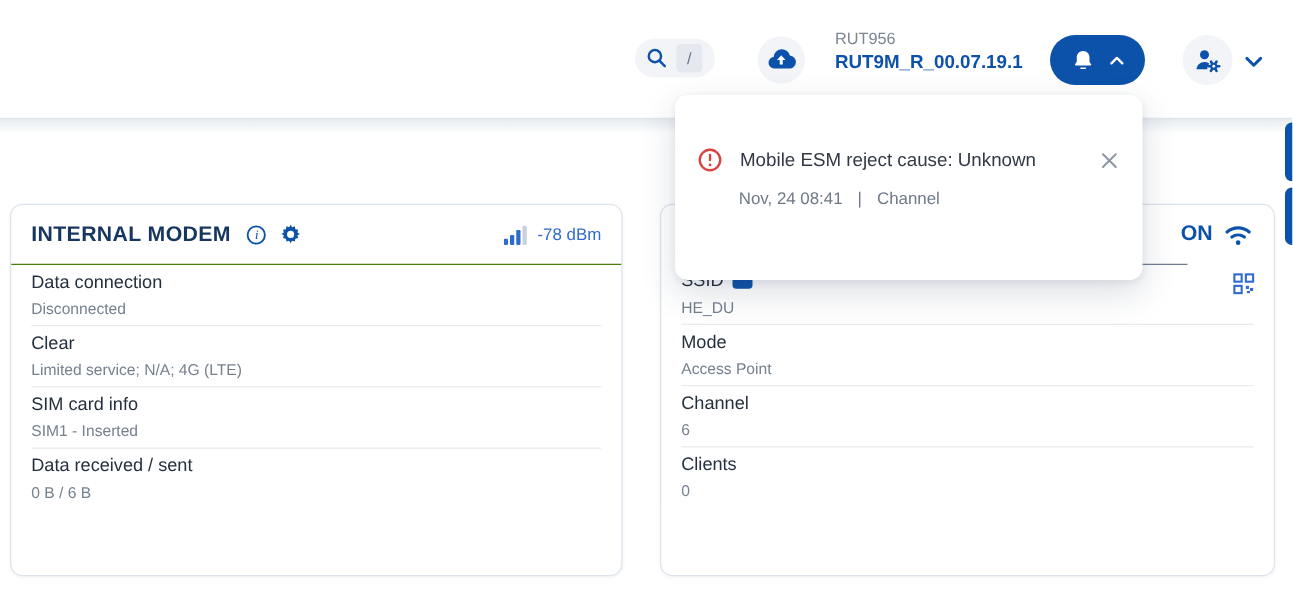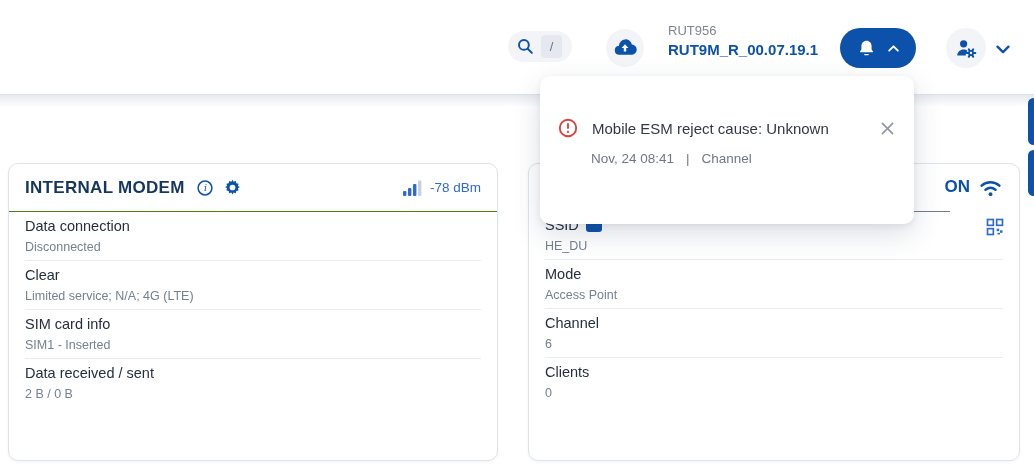--- a/index.html
+++ b/index.html
@@ -209,21 +209,21 @@
       <div class="data-row">
         <div class="row-label">Clear</div>
         <div class="row-value">Limited service; N/A; 4G (LTE)</div>
       </div>
       <div class="data-row">
         <div class="row-label">SIM card info</div>
         <div class="row-value">SIM1 - Inserted</div>
       </div>
       <div class="data-row">
         <div class="row-label">Data received / sent</div>
-        <div class="row-value">2 B / 0 B</div>
+        <div class="row-value">0 B / 6 B</div>
       </div>
     </div>
   </div>
 
   <div id="wifi-card" class="card">
     <div class="card-header">
       <span class="wifi-status">
         <span>ON</span>
         <span style="display:flex;">
           <svg width="25" height="21" viewBox="0 0 24 20">

